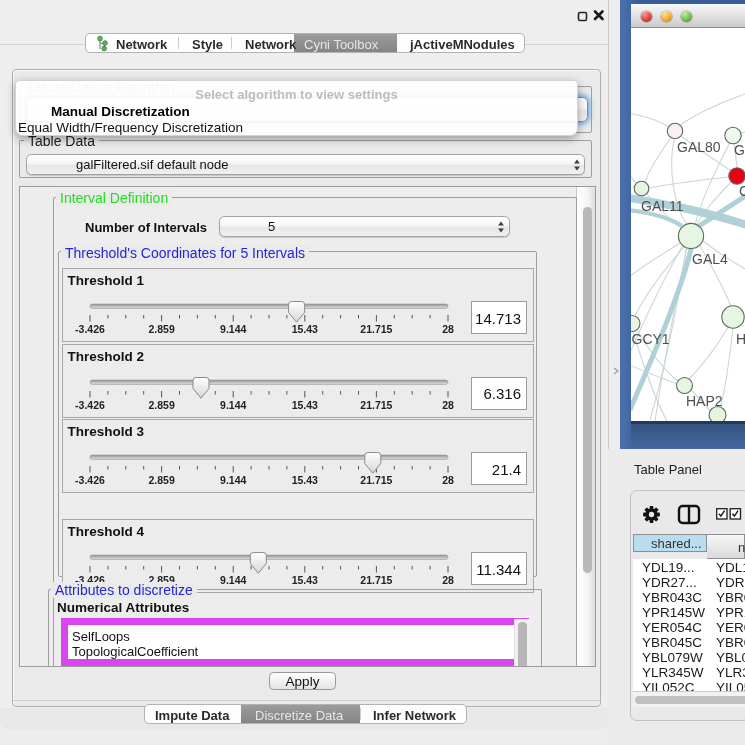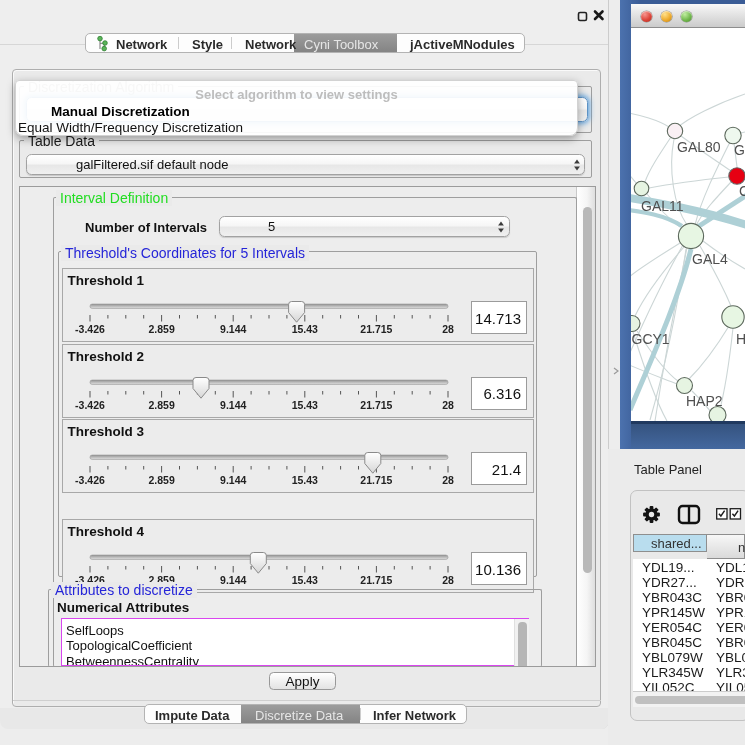--- a/index.html
+++ b/index.html
@@ -53,21 +53,21 @@
   .tbox .tl { position:absolute; left:4.5px; top:4px; font-size:13.5px; font-weight:bold; color:#111; }
   .tbox .field { position:absolute; left:408px; top:32px; width:56px; height:33px;
     background:#ffffff; border:1px solid #9b9b9b; }
   .tbox .field span { position:absolute; right:5px; top:50%; transform:translateY(-50%);
     font-size:15px; color:#111; }
   .ticklbl { position:absolute; font-size:10.5px; font-weight:bold; color:#222;
     transform:translateX(-50%); top:54px; }
 
   
   #attrlist { left:61px; top:618px; width:468px; height:48px; background:#ffffff;
-    border:1px solid #d946ef; overflow:hidden; }
+    border:7px solid #d946ef; overflow:hidden; }
   #attrlist div { font-size:13px; color:#111; padding-left:4px; line-height:15.4px; }
 
   .btn { position:absolute; border:1px solid #989898; border-radius:4.5px;
     background:linear-gradient(#ffffff,#f2f2f2 45%,#e3e3e3);
     font-size:13.5px; color:#111; text-align:center; }
 
   
   #nwin { left:620px; top:0; width:125px; height:449px;
     background:linear-gradient(to right,#4c72ae,#3a5c96 20px,#3a5c96); }
   #ntitle { left:631px; top:4px; width:114px; height:24px;
@@ -352,21 +352,21 @@
         <line x1="385" y1="46" x2="385" y2="52.5" stroke="#555" stroke-width="1"></line>
         <path d="M 187.3,35.5 q0,-3 3,-3 h10 q3,0 3,3 v8 l-8,9.7 l-8,-9.7 Z" fill="url(#th4)" stroke="#8a8a8a" stroke-width="1"></path>
       </svg>
       <div class="ticklbl" style="left:27px;">-3.426</div>
       <div class="ticklbl" style="left:98.6px;">2.859</div>
       <div class="ticklbl" style="left:170.2px;">9.144</div>
       <div class="ticklbl" style="left:241.79999999999998px;">15.43</div>
       <div class="ticklbl" style="left:313.4px;">21.715</div>
       <div class="ticklbl" style="left:385px;">28</div>
       <div class="field">
-        <span>10.136</span>
+        <span>11.344</span>
       </div>
     </div>
 
   <div class="group" style="left:48px; top:589px; width:494px; height:78px; border-bottom:none;"></div>
   <div class="gtitle" style="left:51px; top:582px; color:#2525d8;">Attributes to discretize</div>
   <div class="abs" style="left:57px; top:600px; font-size:13.5px; font-weight:bold; color:#111;">Numerical Attributes</div>
   <div class="abs" id="attrlist">
     <div style="padding-top:4px;">SelfLoops</div>
     <div>TopologicalCoefficient</div>
     <div>BetweennessCentrality</div>

